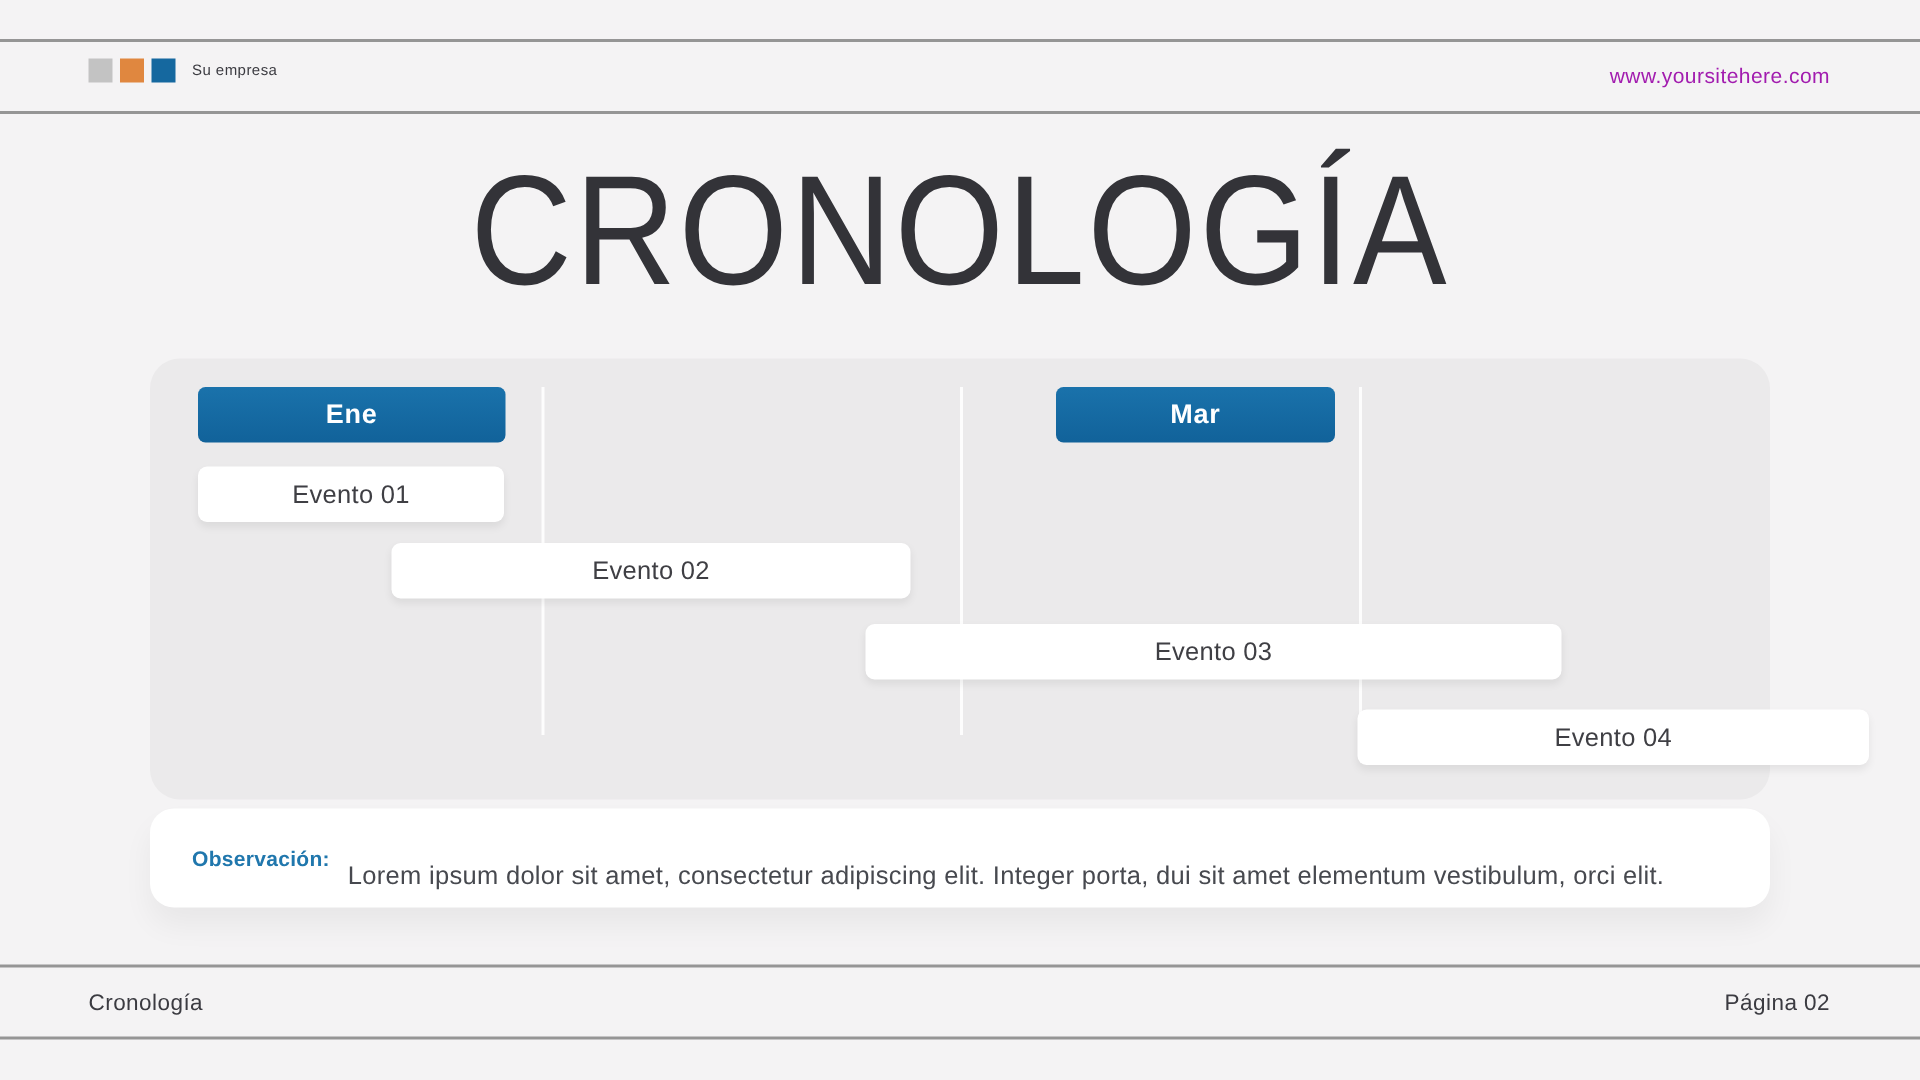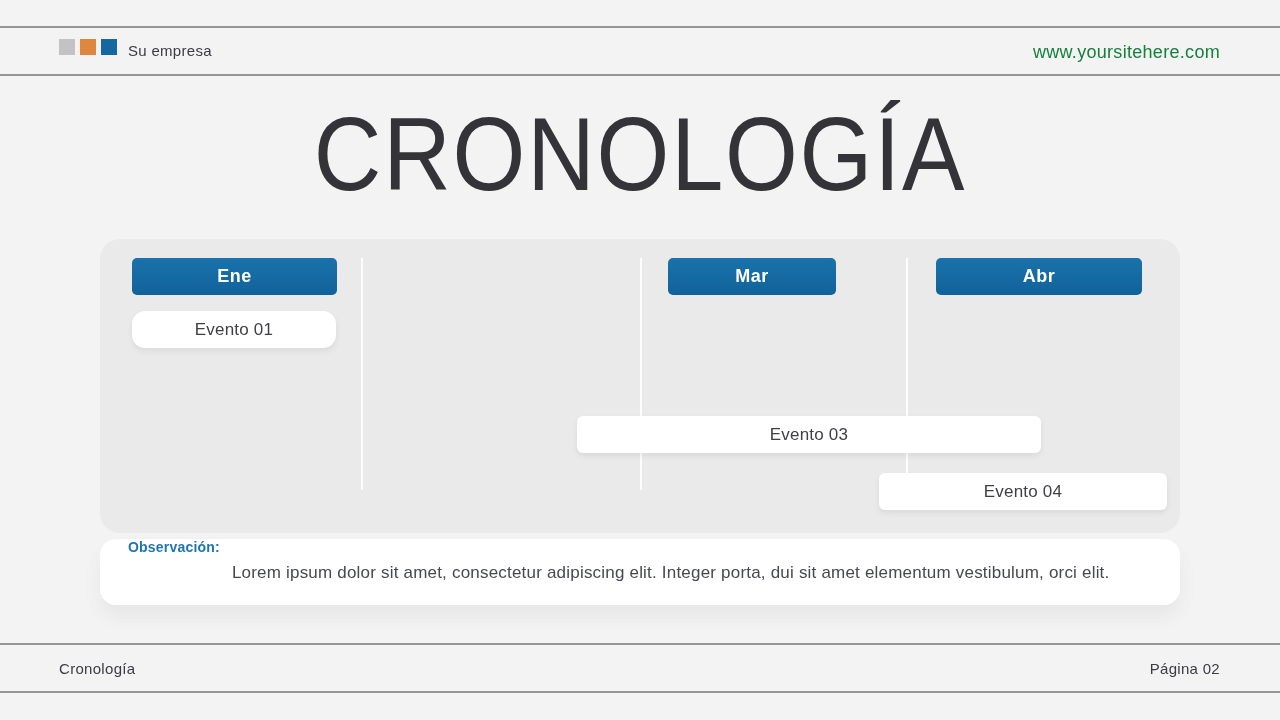--- a/index.html
+++ b/index.html
@@ -34,30 +34,30 @@
     width: 16px;
     height: 16px;
   }
   .sq1 { left: 59px; }
   .sq2 { left: 80px; }
   .sq3 { left: 101px; }
   .company {
     position: absolute;
     left: 128px;
     top: 42px;
-    font-size: 15px;
+    font-size: 10px;
     color: #3b3b41;
     letter-spacing: 0.3px;
   }
   .website {
     position: absolute;
     right: 60px;
     top: 42px;
-    font-size: 18px;
-    color: #15803d;
+    font-size: 14px;
+    color: #a21caf;
     letter-spacing: 0.3px;
   }
 
   
   .title {
     position: absolute;
     left: 0;
     right: 0;
     top: 100px;
     text-align: center;
@@ -102,52 +102,53 @@
     font-size: 18px;
     font-weight: 700;
     letter-spacing: 0.5px;
     display: flex;
     align-items: center;
     justify-content: center;
     text-align: center;
   }
   .m1 { left: 132px; width: 205px; }
   .m2 { left: 400px; width: 206px; }
-  .m3 { left: 668px; width: 168px; }
+  .m3 { left: 704px; width: 186px; }
   .m4 { left: 936px; width: 206px; }
 
   .event {
     position: absolute;
     height: 37px;
     border-radius: 6px;
     background: #ffffff;
     box-shadow: 0 3px 6px rgba(0,0,0,0.07);
     color: #3f3f44;
     font-size: 17px;
     display: flex;
     align-items: center;
     justify-content: center;
     letter-spacing: 0.2px;
   }
-  .ev1 { left: 132px; top: 311px; width: 204px; border-radius: 13px; }
+  .ev1 { left: 132px; top: 311px; width: 204px; }
   .ev2 { left: 261px; top: 362px; width: 346px; }
   .ev3 { left: 577px; top: 416px; width: 464px; }
-  .ev4 { left: 879px; top: 473px; width: 288px; }
+  .ev4 { left: 905px; top: 473px; width: 341px; }
 
   
   .note {
     position: absolute;
     left: 100px;
     top: 539px;
     width: 1080px;
     height: 66px;
     background: #ffffff;
     border-radius: 16px;
     box-shadow: 0 12px 20px rgba(0,0,0,0.05);
     display: flex;
+    align-items: center;
     padding: 0 28px;
   }
   .note-label {
     font-size: 14px;
     font-weight: 700;
     color: #2077ad;
     margin-right: 12px;
     white-space: nowrap;
     letter-spacing: 0.2px;
   }
@@ -194,23 +195,23 @@
 
   <div class="title">CRONOLOGÍA</div>
 
   <div class="panel"></div>
   <div class="vline vl1"></div>
   <div class="vline vl2"></div>
   <div class="vline vl3"></div>
 
   <div class="month m1">Ene</div>
   <div class="month m3">Mar</div>
-  <div class="month m4">Abr</div>
 
   <div class="event ev1">Evento 01</div>
+  <div class="event ev2">Evento 02</div>
   <div class="event ev3">Evento 03</div>
   <div class="event ev4">Evento 04</div>
 
   <div class="note">
     <span class="note-label">Observación:</span>
     <span class="note-text">Lorem ipsum dolor sit amet, consectetur adipiscing elit. Integer porta, dui sit amet elementum vestibulum, orci elit.</span>
   </div>
 
   <div class="hline l3"></div>
   <div class="footer-left">Cronología</div>

